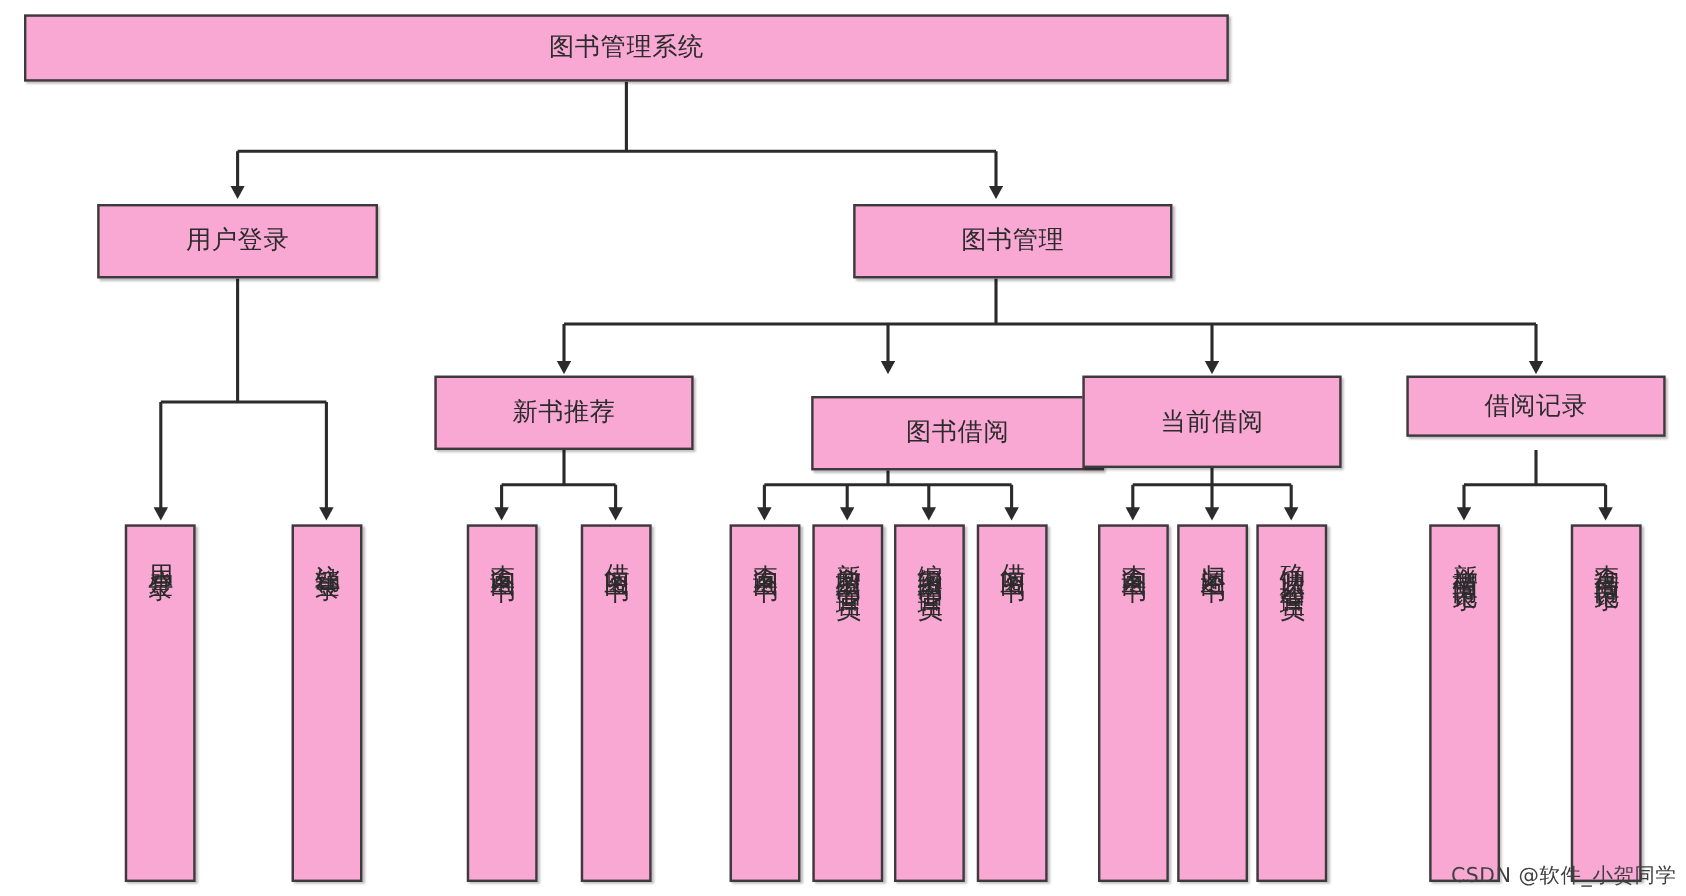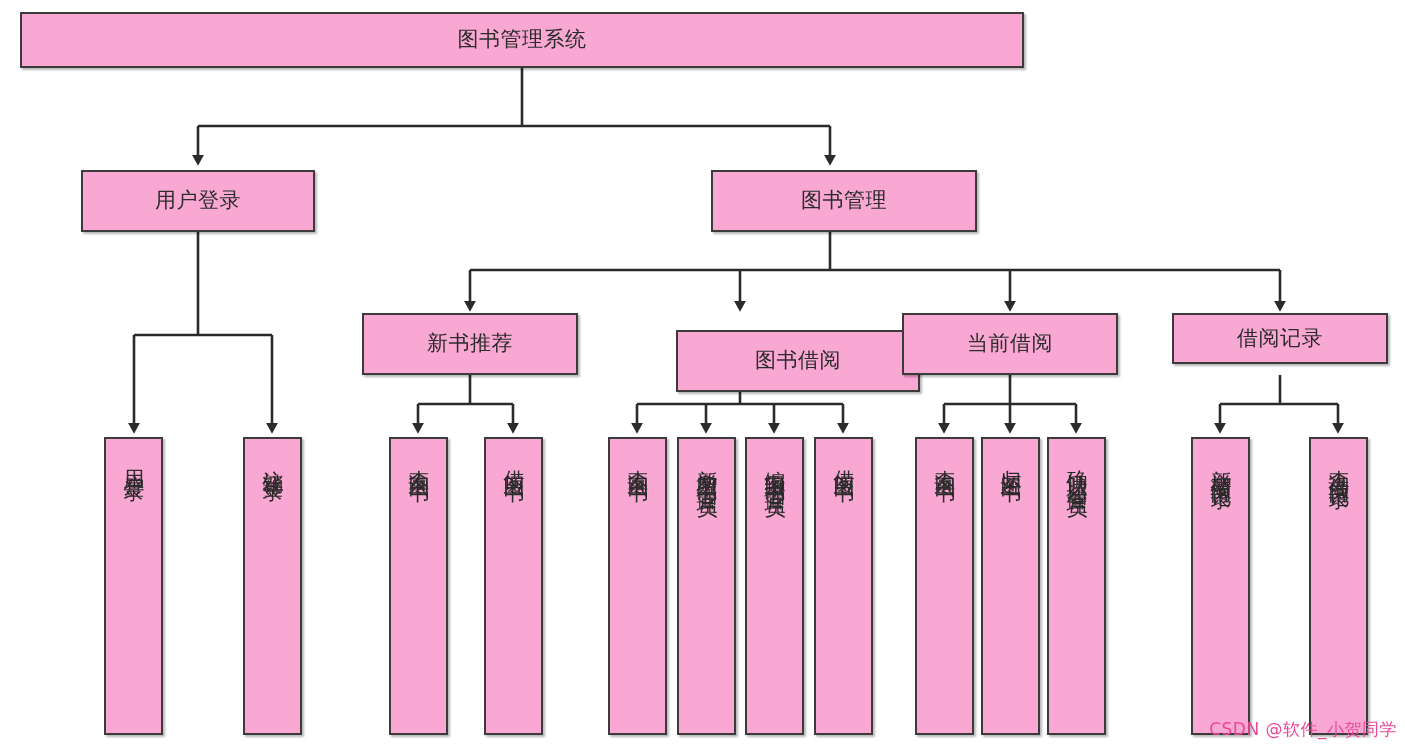--- a/index.html
+++ b/index.html
@@ -50,21 +50,21 @@
     text-orientation: upright;
     letter-spacing: 4px;
     line-height: 1.0;
     white-space: nowrap;
   }
   .watermark {
     position: absolute;
     right: 8px;
     bottom: 6px;
     font-size: 17px;
-    color: #ec4899;
+    color: #404040;
     white-space: nowrap;
     letter-spacing: 0.5px;
   }
   svg line, svg path { shape-rendering: geometricPrecision; }
 </style>
 </head>
 <body>
 
 <svg id="diagram" viewBox="0 0 1405 747" width="1405" height="747" xmlns="http://www.w3.org/2000/svg">
   <defs>
@@ -126,21 +126,21 @@
 <div class="node-box" style="left:711px; top:170px; width:266px; height:62px;">
   <span class="node-label-h">图书管理</span>
 </div>
 
 <div class="node-box" style="left:362px; top:313px; width:216px; height:62px;text-align:right;">
   <span class="node-label-h">新书推荐</span>
 </div>
 <div class="node-box" style="left:632px; top:330px; width:244px; height:62px;margin-left:44px;">
   <span class="node-label-h">图书借阅</span>
 </div>
-<div class="node-box" style="left:902px; top:313px; width:216px; height:62px;">
+<div class="node-box" style="left:902px; top:313px; width:216px; height:77px;">
   <span class="node-label-h">当前借阅</span>
 </div>
 <div class="node-box" style="left:1172px; top:313px; width:216px; height:51px;">
   <span class="node-label-h">借阅记录</span>
 </div>
 
 <div class="node-box vertical" style="left:104px; top:437px; width:59px; height:298px;">
   <span class="node-label-v">用户登录</span>
 </div>
 <div class="node-box vertical" style="left:243px; top:437px; width:59px; height:298px;">

